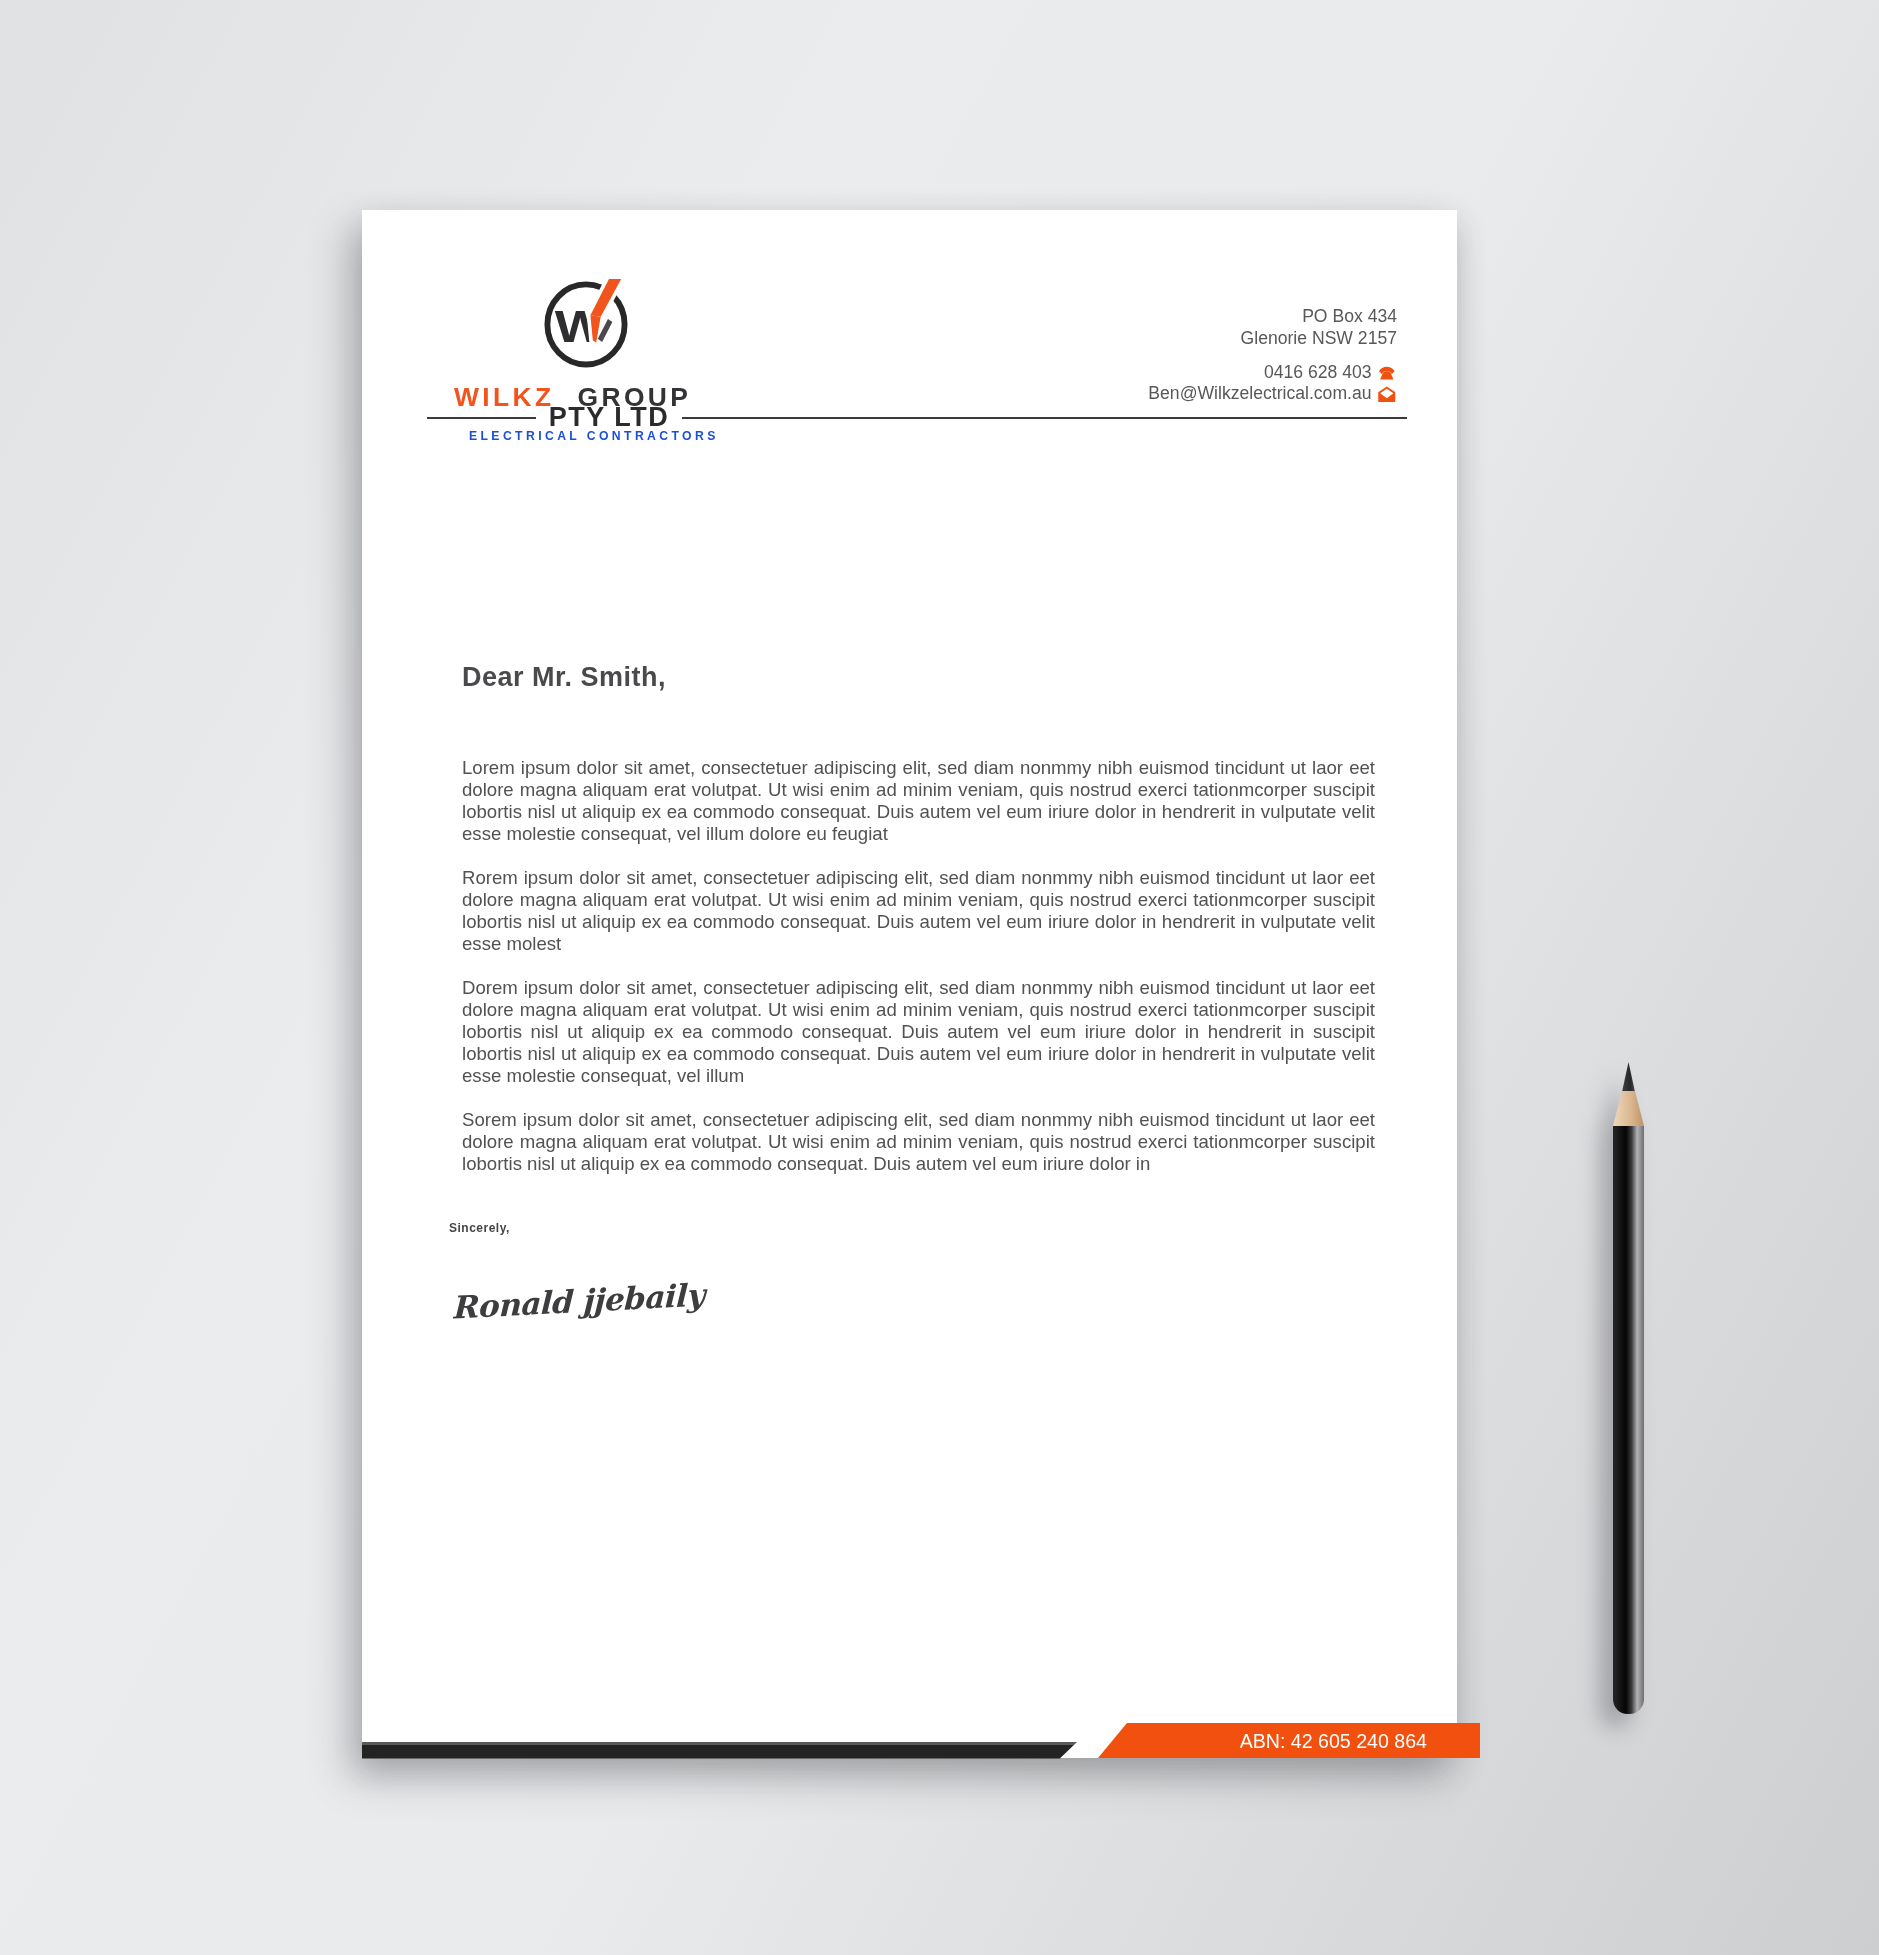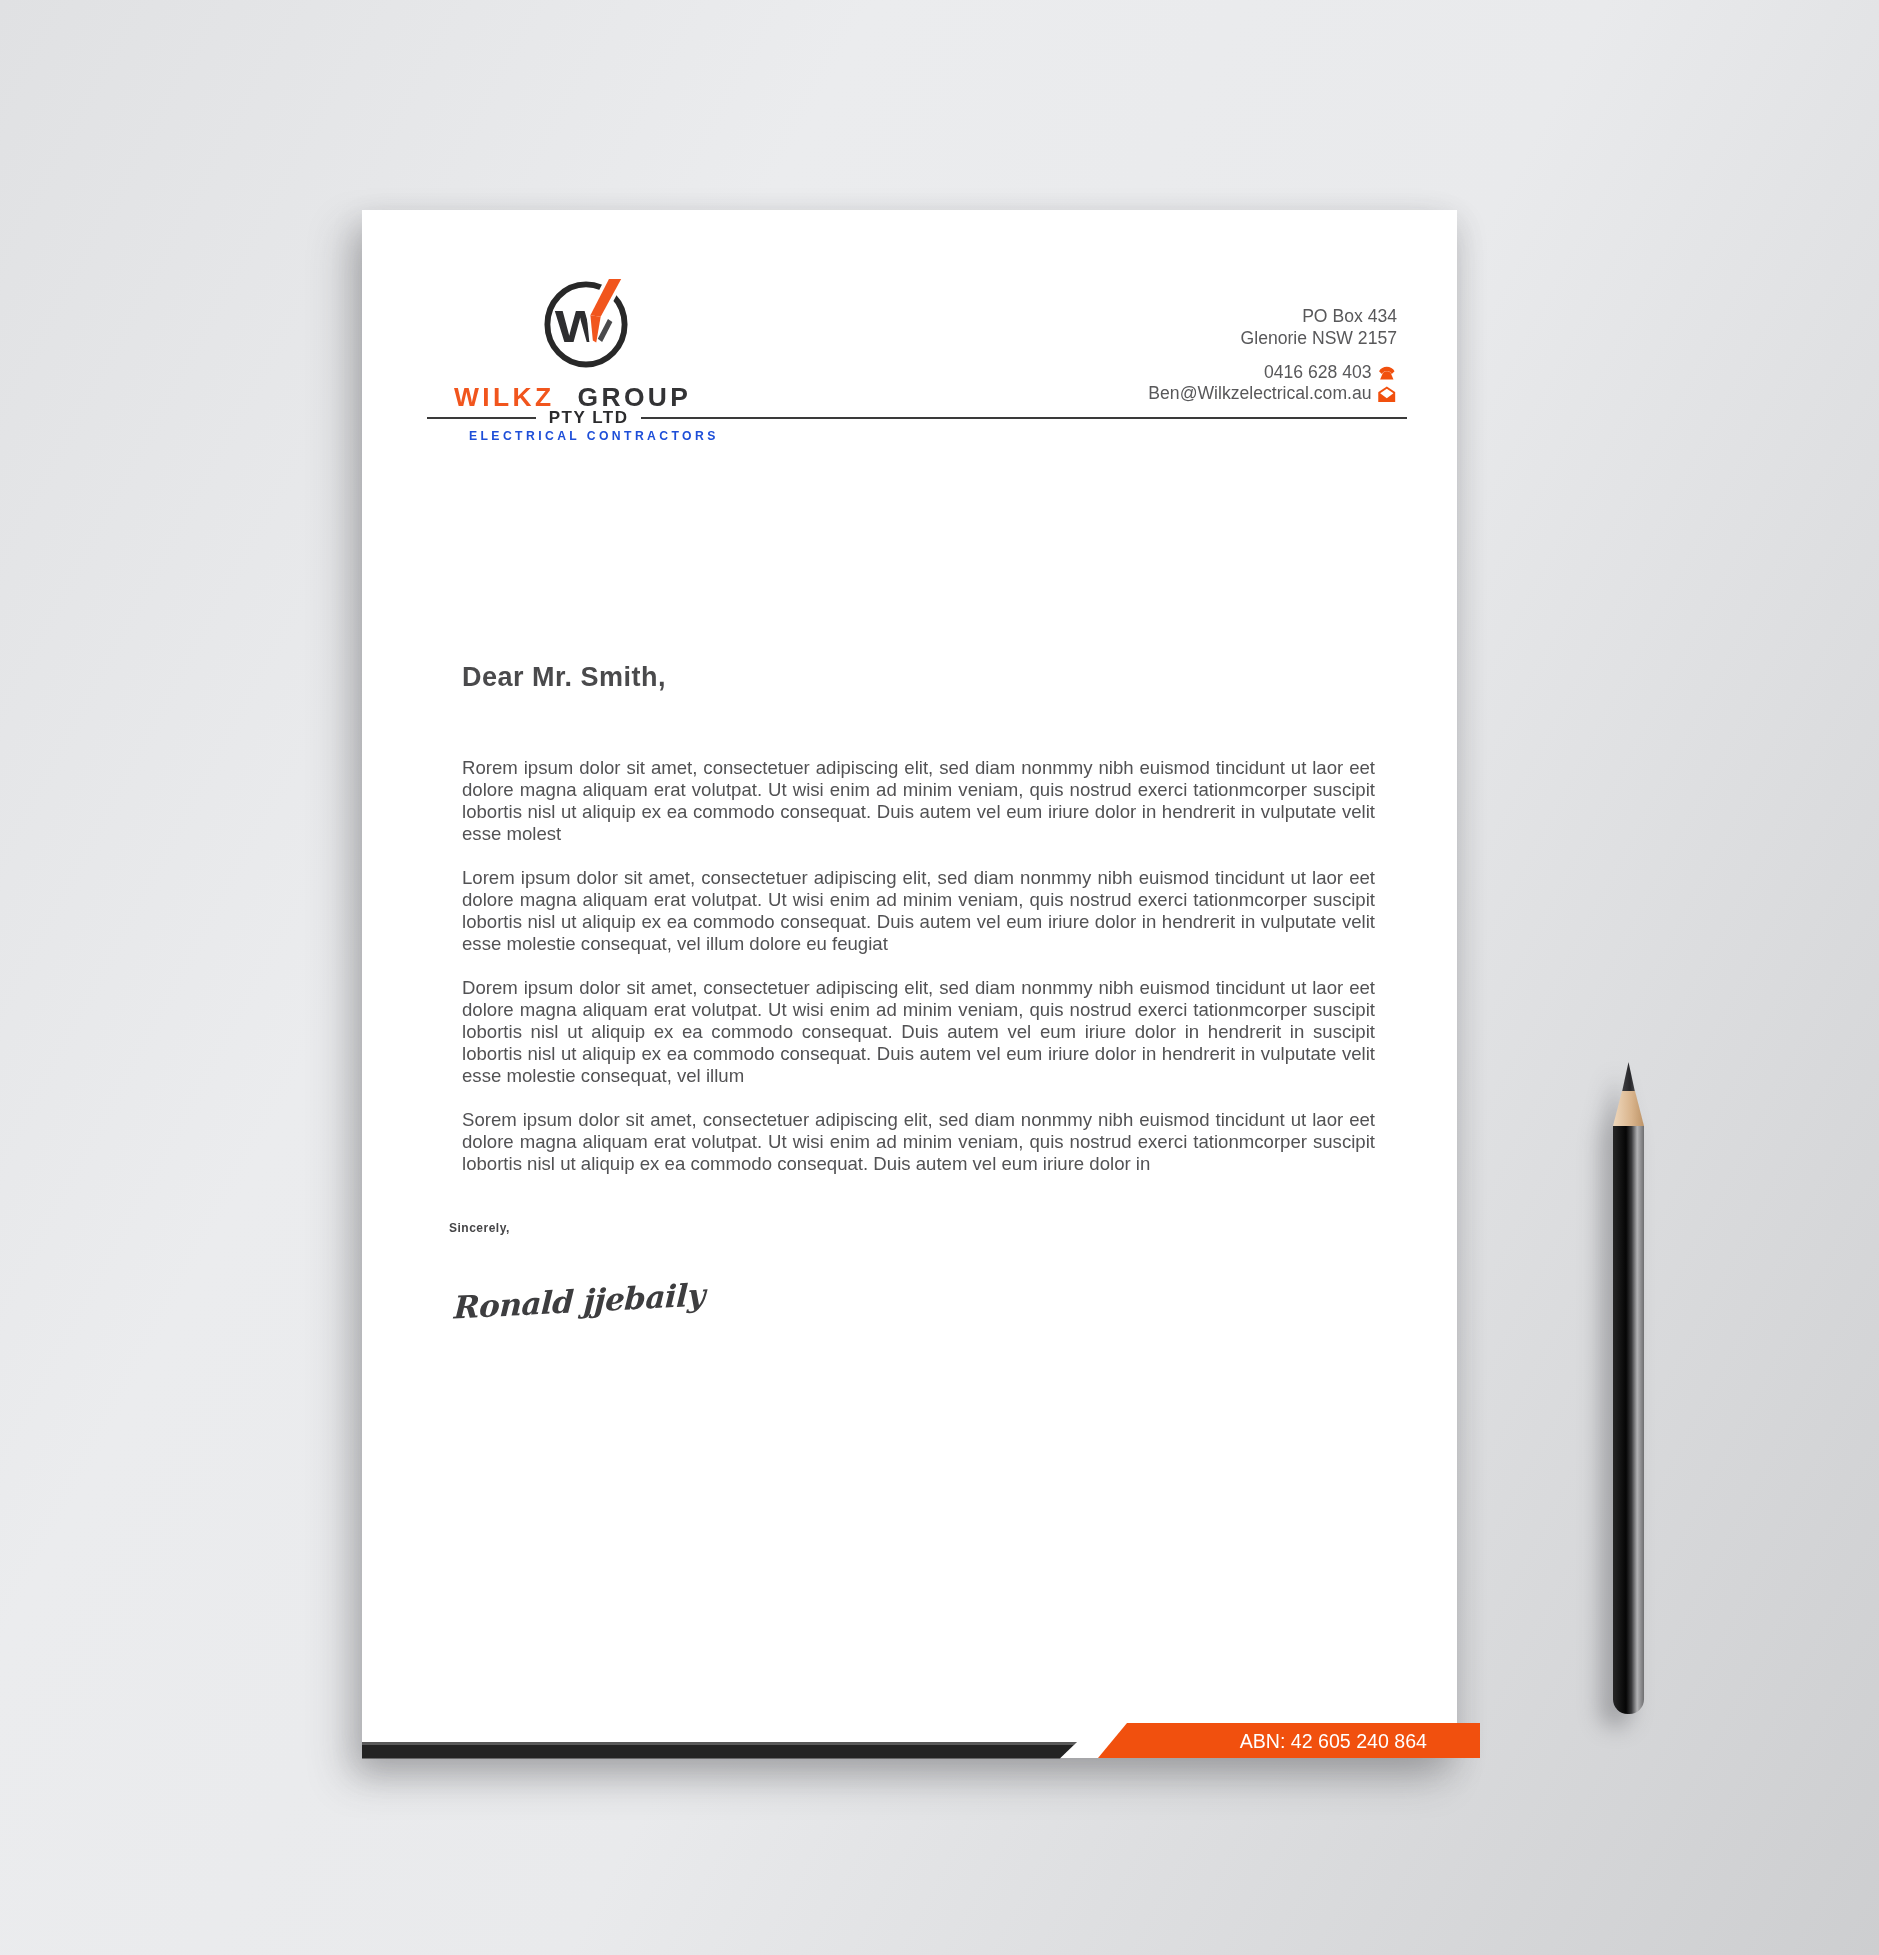--- a/index.html
+++ b/index.html
@@ -24,21 +24,21 @@
   }
   
   .logo-mark{position:absolute;left:181px;top:68px;width:86px;height:90px;}
   .brand-row{position:absolute;left:92px;top:172px;white-space:nowrap;
     font-weight:bold;font-size:26.4px;letter-spacing:3.4px;color:var(--ink);}
   .brand-row .primary{color:var(--logo-orange);text-align:center;}
   .brand-row .secondary{color:#333335;margin-left:23px;}
   .suffix-row{position:absolute;left:65px;top:196px;right:50px;height:23.5px;
     display:flex;align-items:center;}
   .suffix-row .line-short{width:109px;height:2.4px;background:#3a3a3a;}
-  .suffix-row .suffix-text{font-weight:bold;font-size:17px;letter-spacing:1.5px;
+  .suffix-row .suffix-text{font-weight:bold;font-size:27px;letter-spacing:1.5px;
     color:#2b2b2d;padding:0 12.7px;white-space:nowrap;}
   .suffix-row .line-long{flex:1;height:2.4px;background:#3a3a3a;}
   .tagline{position:absolute;left:107px;top:219px;font-weight:bold;font-size:12.2px;
     letter-spacing:3.4px;color:#1d4ed8;white-space:nowrap;}
   .contact{position:absolute;right:60px;top:96px;text-align:right;
     font-size:17.6px;line-height:21.5px;color:#58585a;}
   .contact .group{margin-bottom:12.7px;}
   .contact .cline{display:flex;justify-content:flex-end;align-items:center;gap:5.9px;}
   .contact .cicon{width:19.6px;height:16.6px;flex:0 0 auto;display:inline-block;}
   
@@ -136,22 +136,22 @@
           <path d="M5 13 L17 5 L29 13 L29 25 L5 25 Z" fill="#ffffff"></path>
           <path d="M2 11 L17 22 L32 11 L32 29 L2 29 Z" fill="var(--accent-orange)"></path>
         </svg>
       </div>
     </div>
   </div>
 
   <div class="salutation">Dear Mr. Smith,</div>
 
   <div class="letter-body">
+    <p>Lorem ipsum dolor sit amet, consectetuer adipiscing elit, sed diam nonmmy nibh euismod tincidunt ut laor eet dolore magna aliquam erat volutpat. Ut wisi enim ad minim veniam, quis nostrud exerci tationmcorper suscipit lobortis nisl ut aliquip ex ea commodo consequat. Duis autem vel eum iriure dolor in hendrerit in vulputate velit esse molestie consequat, vel illum dolore eu feugiat</p>
     <p>Rorem ipsum dolor sit amet, consectetuer adipiscing elit, sed diam nonmmy nibh euismod tincidunt ut laor eet dolore magna aliquam erat volutpat. Ut wisi enim ad minim veniam, quis nostrud exerci tationmcorper suscipit lobortis nisl ut aliquip ex ea commodo consequat. Duis autem vel eum iriure dolor in hendrerit in vulputate velit esse molest</p>
-    <p>Lorem ipsum dolor sit amet, consectetuer adipiscing elit, sed diam nonmmy nibh euismod tincidunt ut laor eet dolore magna aliquam erat volutpat. Ut wisi enim ad minim veniam, quis nostrud exerci tationmcorper suscipit lobortis nisl ut aliquip ex ea commodo consequat. Duis autem vel eum iriure dolor in hendrerit in vulputate velit esse molestie consequat, vel illum dolore eu feugiat</p>
     <p>Dorem ipsum dolor sit amet, consectetuer adipiscing elit, sed diam nonmmy nibh euismod tincidunt ut laor eet dolore magna aliquam erat volutpat. Ut wisi enim ad minim veniam, quis nostrud exerci tationmcorper suscipit lobortis nisl ut aliquip ex ea commodo consequat. Duis autem vel eum iriure dolor in hendrerit in suscipit lobortis nisl ut aliquip ex ea commodo consequat. Duis autem vel eum iriure dolor in hendrerit in vulputate velit esse molestie consequat, vel illum</p>
     <p>Sorem ipsum dolor sit amet, consectetuer adipiscing elit, sed diam nonmmy nibh euismod tincidunt ut laor eet dolore magna aliquam erat volutpat. Ut wisi enim ad minim veniam, quis nostrud exerci tationmcorper suscipit lobortis nisl ut aliquip ex ea commodo consequat. Duis autem vel eum iriure dolor in</p>
   </div>
 
   <div class="closing">Sincerely,</div>
   <div class="signature">Ronald jjebaily</div>
 
   <div class="bar-black"></div>
   <div class="bar-orange">
     <span class="abn">ABN: 42 605 240 864</span>

